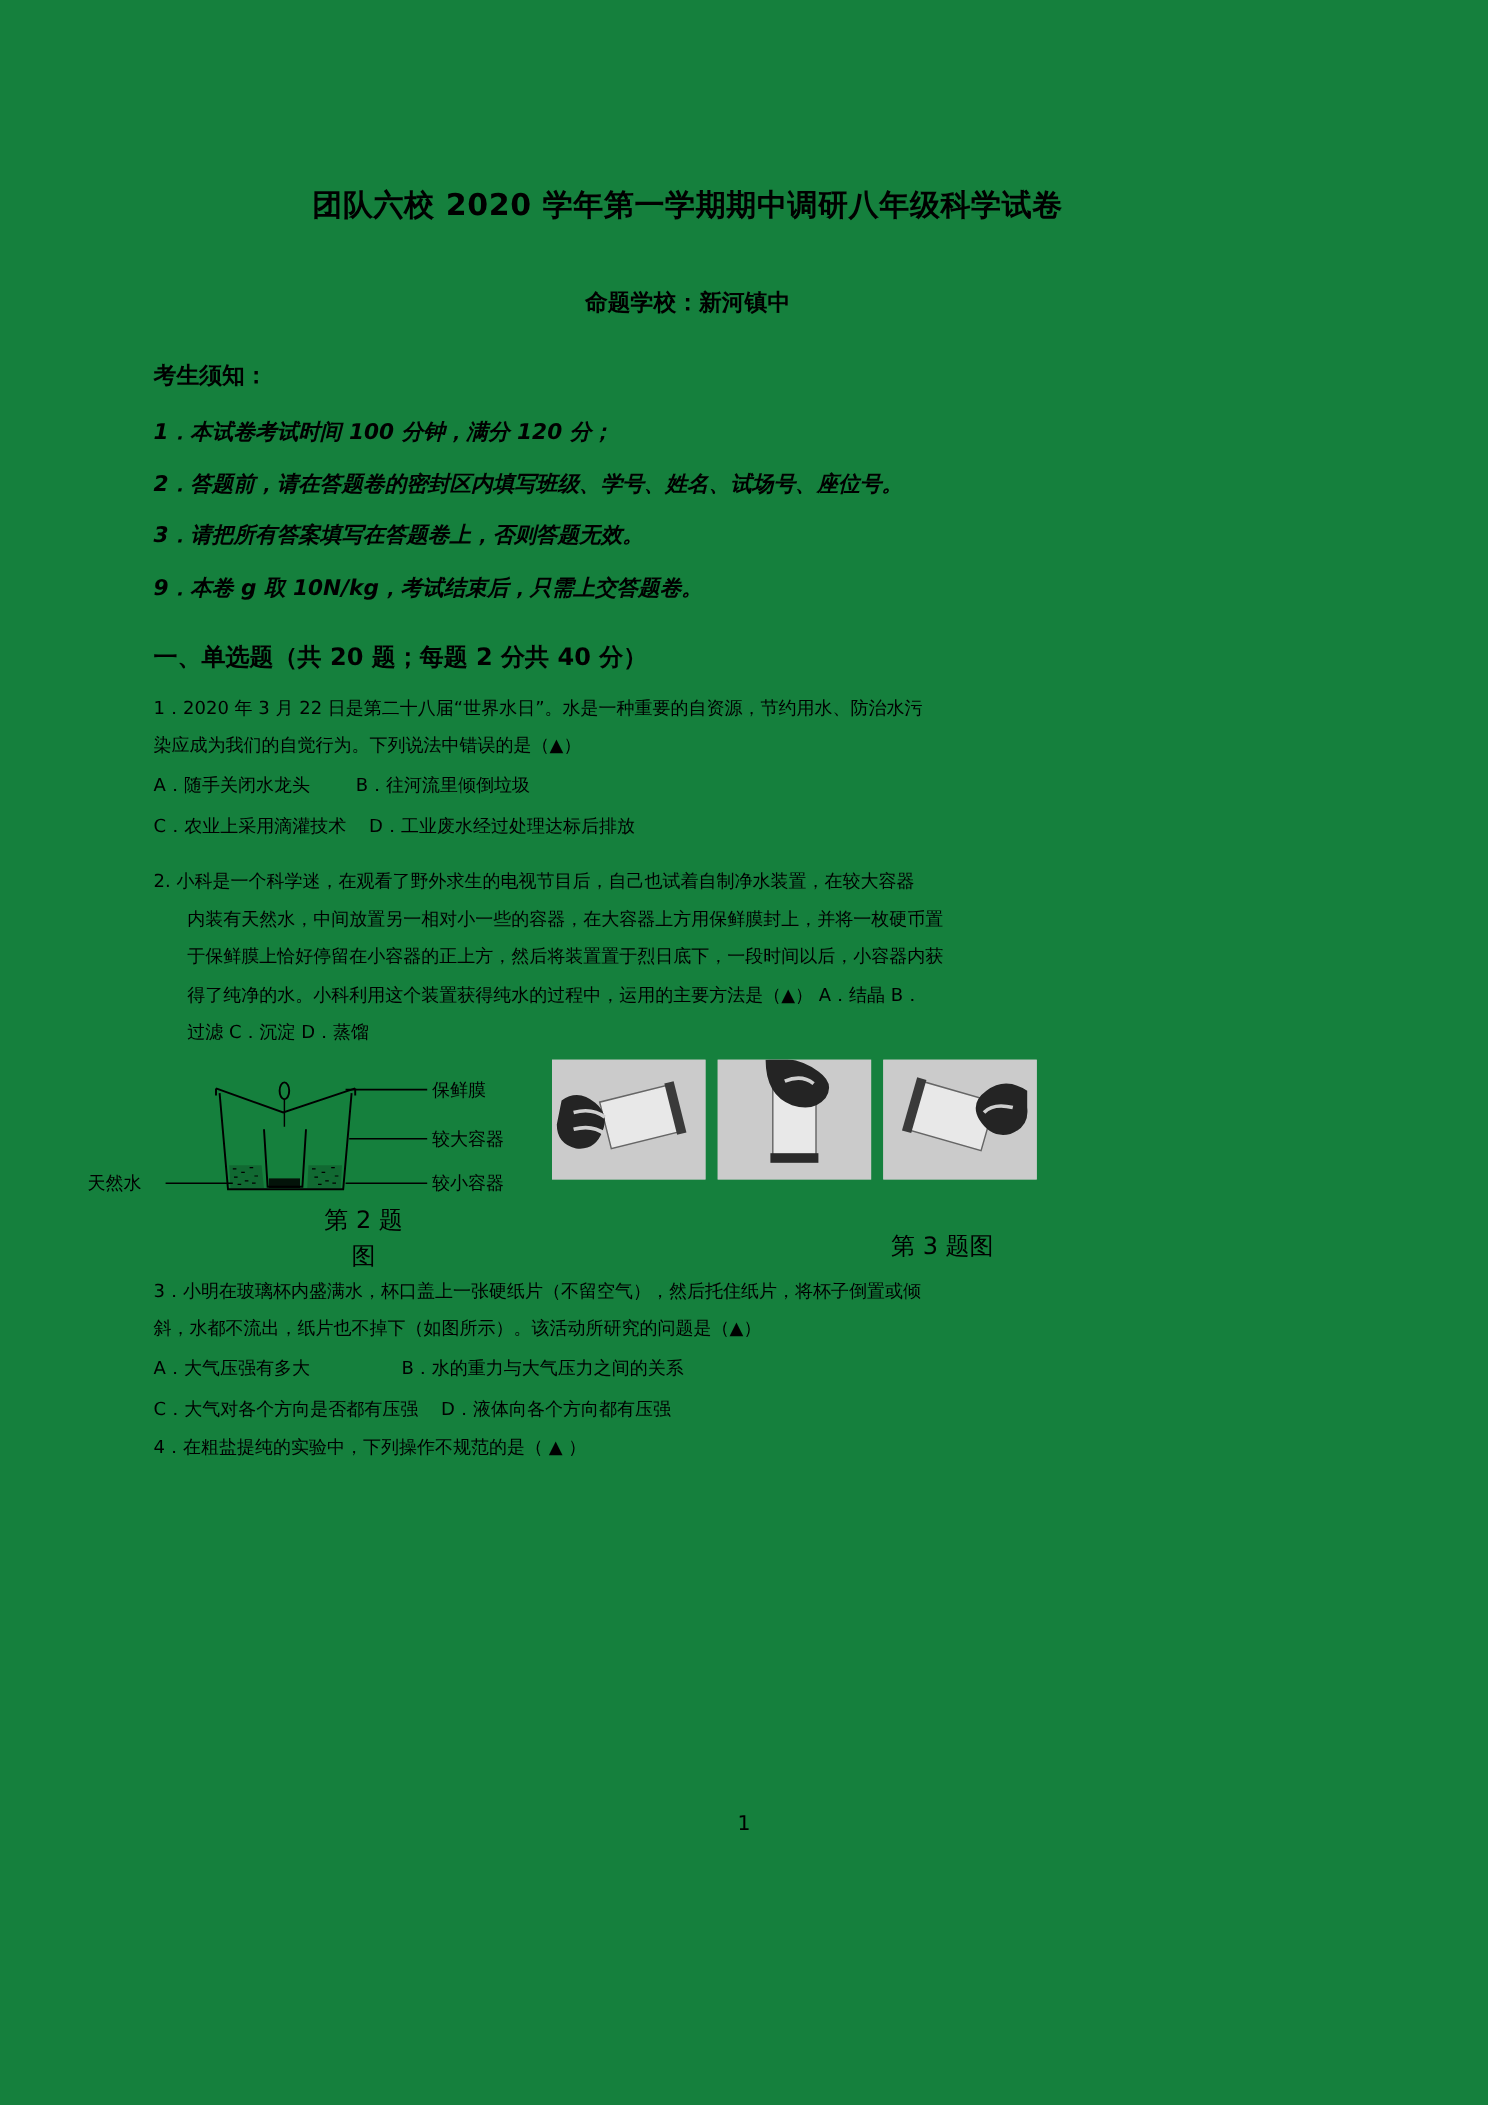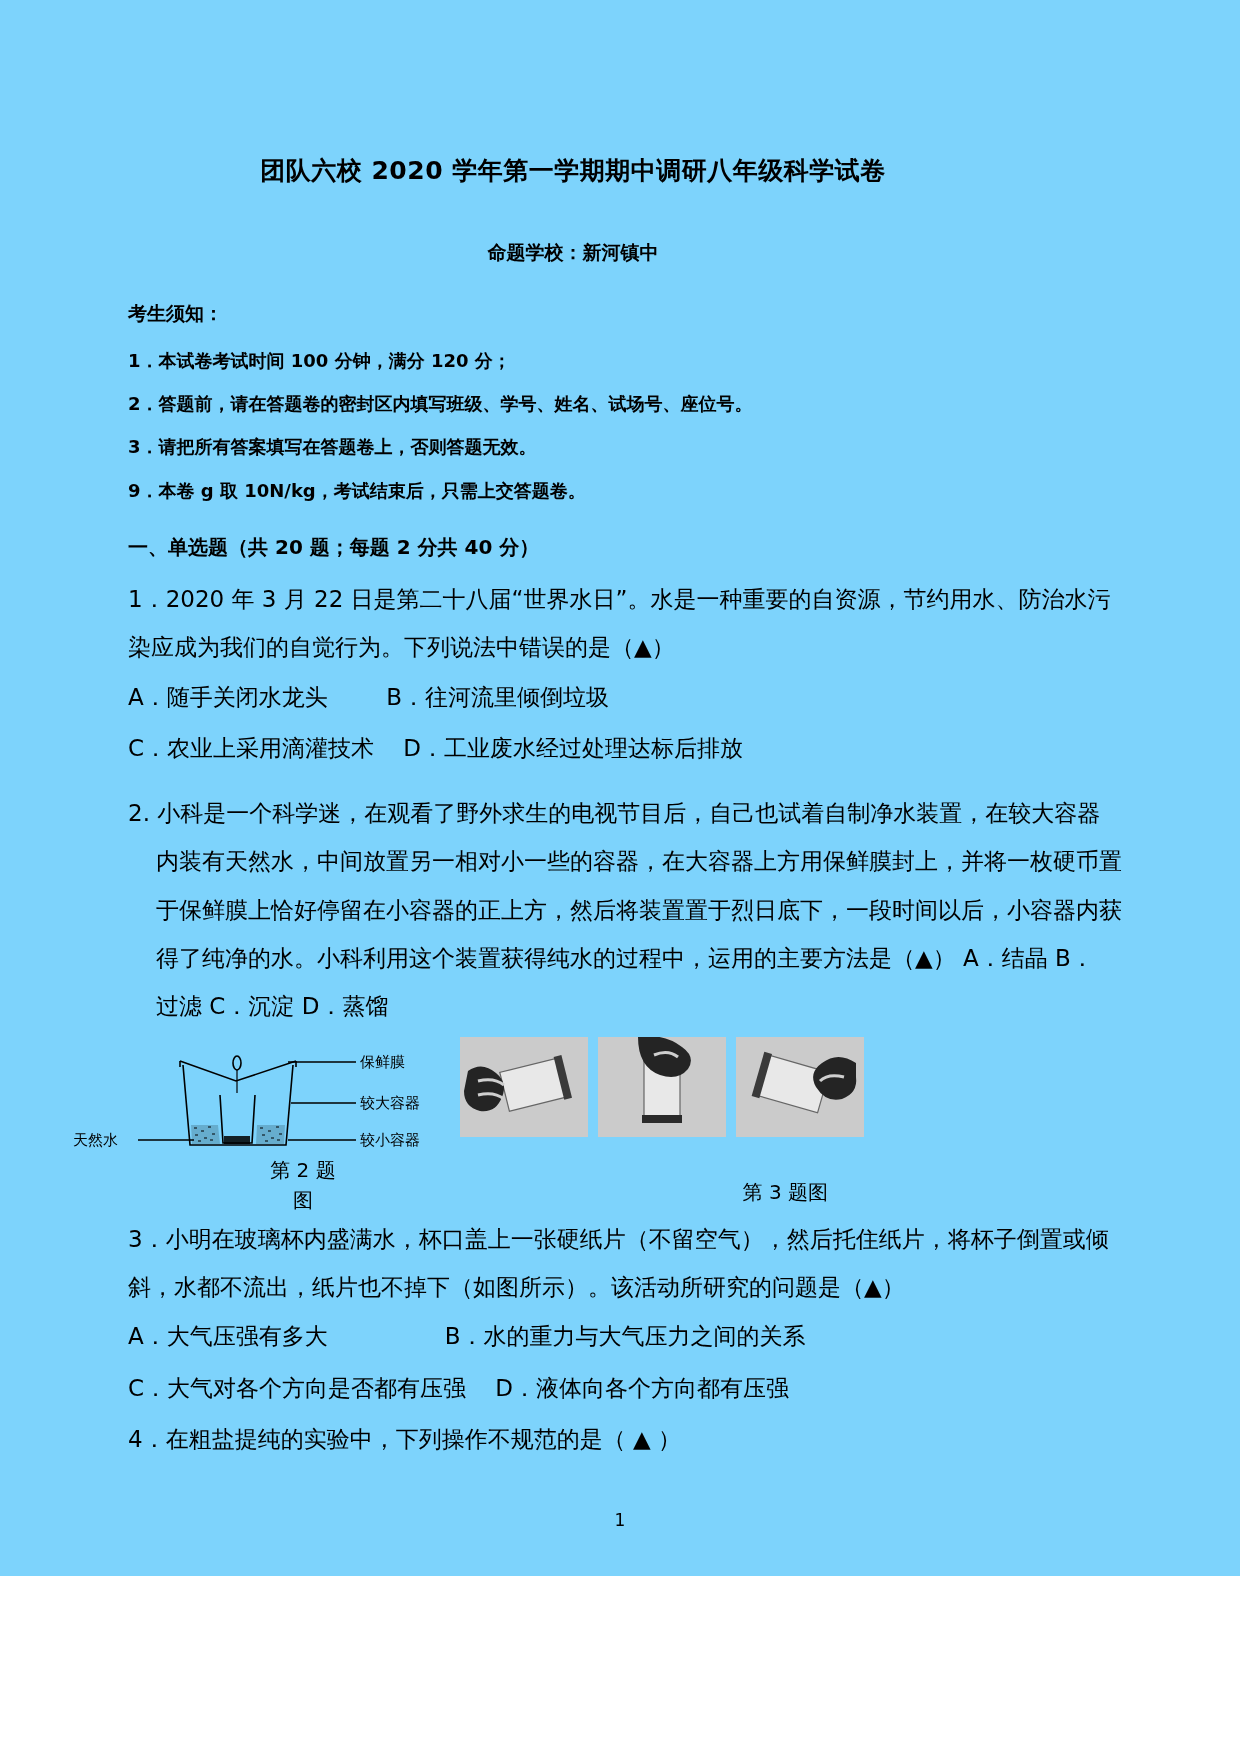--- a/index.html
+++ b/index.html
@@ -7,22 +7,22 @@
     padding: 0;
     background: #ffffff;
   }
   body {
     font-family: "DejaVu Sans", "Liberation Sans", sans-serif;
     color: #000000;
   }
   .page {
     position: relative;
     width: 1240px;
-    height: 1576px;
-    background: #7dd3fc;
+    height: 1754px;
+    background: #15803d;
     box-sizing: border-box;
     padding: 0;
     overflow: hidden;
   }
   .content {
     position: absolute;
     left: 128px;
     top: 0;
     width: 890px;
   }
@@ -44,39 +44,40 @@
     line-height: 1.3;
   }
   .notice-title {
     font-size: 19px;
     font-weight: bold;
     margin-top: 36px;
     line-height: 1.4;
   }
   .notice-list {
     margin-top: 22px;
+    font-style: italic;
   }
   .notice-item {
     font-size: 18px;
     font-weight: bold;
     line-height: 1.35;
     margin-bottom: 19px;
     white-space: nowrap;
   }
   .section-title {
     font-size: 20px;
     font-weight: bold;
     margin-top: 30px;
     margin-bottom: 10px;
     line-height: 1.4;
   }
 
   
   .q {
-    font-size: 23px;
+    font-size: 15px;
     line-height: 2.1;
   }
   .q-block {
     margin-top: 14px;
   }
   .q-line {
     white-space: nowrap;
   }
   .q-indent {
     padding-left: 28px;

